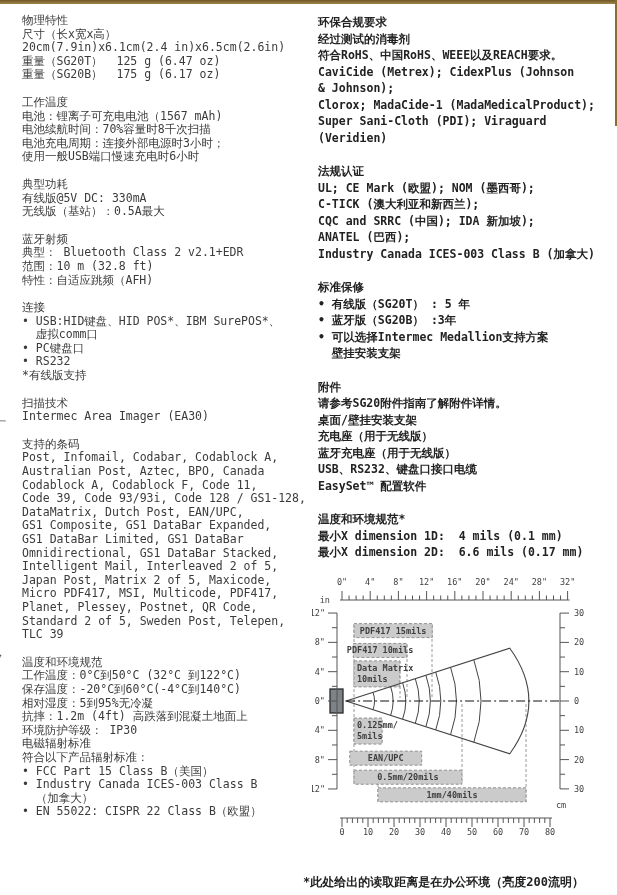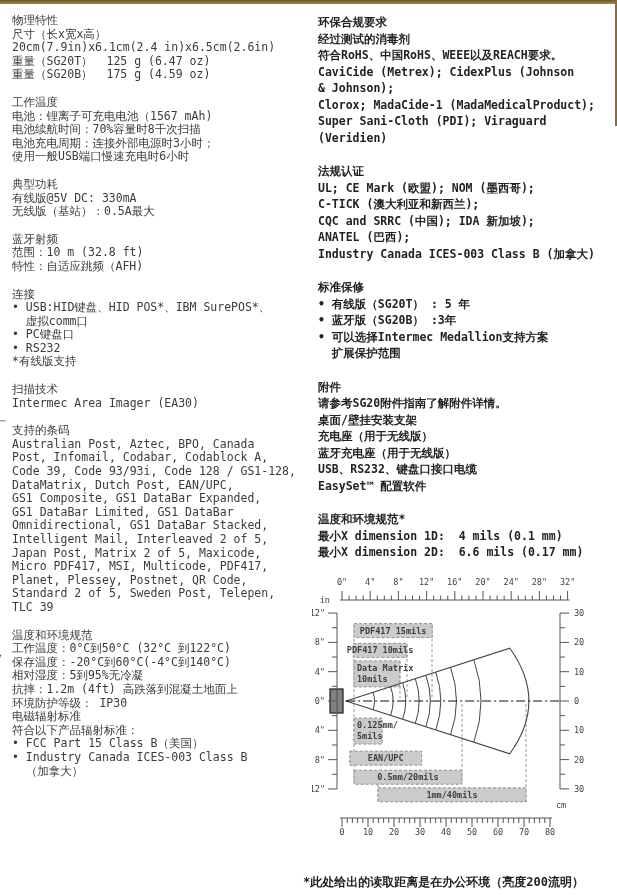--- a/index.html
+++ b/index.html
@@ -2,21 +2,21 @@
 <html><head>
 <meta charset="utf-8">
 <style>
   html,body{margin:0;padding:0;background:#ffffff;}
   .page{position:relative;width:617px;height:895px;background:#ffffff;overflow:hidden;
         font-family:"DejaVu Sans Mono","Liberation Mono",monospace;}
   .topbar{position:absolute;left:0;top:0;width:617px;height:4px;
           background:linear-gradient(180deg,#6f5826,#a2854a);}
   .rightbar{position:absolute;right:0;top:0;width:2px;height:126px;background:#8a6d35;}
   .col{position:absolute;top:14px;}
-  #left-col{left:12px;width:292px;font-size:11.5px;line-height:13.6px;color:#3b3b3b;font-weight:400;}
+  #left-col{left:22px;width:292px;font-size:11.5px;line-height:13.6px;color:#3b3b3b;font-weight:400;}
   #right-col{left:318px;width:298px;font-size:11.5px;line-height:16.5px;color:#222222;font-weight:700;}
   #left-col .section{margin-bottom:14px;}
   #right-col .section{margin-bottom:17px;}
   .line{white-space:pre;}
   .frag{position:absolute;left:-5px;font-size:11px;color:#555;width:12px;overflow:hidden;}
   .chart-wrap{position:absolute;left:312px;top:572px;width:300px;height:272px;}
   .footnote{position:absolute;left:303px;top:840px;font-size:12px;font-weight:700;
             color:#222222;line-height:17px;white-space:pre;}
 </style>
 </head>
@@ -32,55 +32,57 @@
       <div class="frag" style="top: 418px;">厂</div>
       <div class="frag" style="top: 645px;">，</div>
     </div>
 
   <div id="left-col" class="col">
       <div class="section">
         <div class="line">物理特性</div>
         <div class="line">尺寸（长x宽x高）</div>
         <div class="line">20cm(7.9in)x6.1cm(2.4 in)x6.5cm(2.6in)</div>
         <div class="line">重量（SG20T）  125 g (6.47 oz)</div>
-        <div class="line">重量（SG20B）  175 g (4.59 oz)</div>
+        <div class="line">重量（SG20B）  175 g (6.17 oz)</div>
       </div>
       <div class="section">
         <div class="line">工作温度</div>
         <div class="line">电池：锂离子可充电电池（1567 mAh)</div>
         <div class="line">电池续航时间：70%容量时8千次扫描</div>
         <div class="line">电池充电周期：连接外部电源时3小时；</div>
         <div class="line">使用一般USB端口慢速充电时6小时</div>
       </div>
       <div class="section">
         <div class="line">典型功耗</div>
         <div class="line">有线版@5V DC: 330mA</div>
         <div class="line">无线版（基站）：0.5A最大</div>
       </div>
       <div class="section">
         <div class="line">蓝牙射频</div>
+        <div class="line">典型： Bluetooth Class 2 v2.1+EDR</div>
         <div class="line">范围：10 m (32.8 ft)</div>
         <div class="line">特性：自适应跳频（AFH)</div>
       </div>
       <div class="section">
         <div class="line">连接</div>
         <div class="line">• USB:HID键盘、HID POS*、IBM SurePOS*、</div>
         <div class="line">  虚拟comm口</div>
         <div class="line">• PC键盘口</div>
         <div class="line">• RS232</div>
         <div class="line">*有线版支持</div>
       </div>
       <div class="section">
         <div class="line">扫描技术</div>
         <div class="line">Intermec Area Imager (EA30)</div>
       </div>
       <div class="section">
         <div class="line">支持的条码</div>
+        <div class="line">Post, Infomail, Codabar, Codablock A,</div>
         <div class="line">Australian Post, Aztec, BPO, Canada</div>
-        <div class="line">Post, Infomail, Codabar, Codablock A,</div>
+        <div class="line">Codablock A, Codablock F, Code 11,</div>
         <div class="line">Code 39, Code 93/93i, Code 128 / GS1-128,</div>
         <div class="line">DataMatrix, Dutch Post, EAN/UPC,</div>
         <div class="line">GS1 Composite, GS1 DataBar Expanded,</div>
         <div class="line">GS1 DataBar Limited, GS1 DataBar</div>
         <div class="line">Omnidirectional, GS1 DataBar Stacked,</div>
         <div class="line">Intelligent Mail, Interleaved 2 of 5,</div>
         <div class="line">Japan Post, Matrix 2 of 5, Maxicode,</div>
         <div class="line">Micro PDF417, MSI, Multicode, PDF417,</div>
         <div class="line">Planet, Plessey, Postnet, QR Code,</div>
         <div class="line">Standard 2 of 5, Sweden Post, Telepen,</div>
@@ -91,20 +93,21 @@
         <div class="line">工作温度：0°C到50°C (32°C 到122°C)</div>
         <div class="line">保存温度：-20°C到60°C(-4°C到140°C)</div>
         <div class="line">相对湿度：5到95%无冷凝</div>
         <div class="line">抗摔：1.2m (4ft) 高跌落到混凝土地面上</div>
         <div class="line">环境防护等级： IP30</div>
         <div class="line">电磁辐射标准</div>
         <div class="line">符合以下产品辐射标准：</div>
         <div class="line">• FCC Part 15 Class B（美国）</div>
         <div class="line">• Industry Canada ICES-003 Class B</div>
         <div class="line">  （加拿大）</div>
+        <div class="line">• EN 55022: CISPR 22 Class B（欧盟）</div>
       </div>
     </div>
   <div id="right-col" class="col">
       <div class="section">
         <div class="line">环保合规要求</div>
         <div class="line">经过测试的消毒剂</div>
         <div class="line">符合RoHS、中国RoHS、WEEE以及REACH要求。</div>
         <div class="line">CaviCide (Metrex); CidexPlus (Johnson</div>
         <div class="line">&amp; Johnson);</div>
         <div class="line">Clorox; MadaCide-1 (MadaMedicalProduct);</div>
@@ -117,21 +120,21 @@
         <div class="line">C-TICK (澳大利亚和新西兰);</div>
         <div class="line">CQC and SRRC (中国); IDA 新加坡);</div>
         <div class="line">ANATEL (巴西);</div>
         <div class="line">Industry Canada ICES-003 Class B (加拿大)</div>
       </div>
       <div class="section">
         <div class="line">标准保修</div>
         <div class="line">• 有线版（SG20T） : 5 年</div>
         <div class="line">• 蓝牙版（SG20B） :3年</div>
         <div class="line">• 可以选择Intermec Medallion支持方案</div>
-        <div class="line">  扩展保护范围</div>
+        <div class="line">  壁挂安装支架</div>
       </div>
       <div class="section">
         <div class="line">附件</div>
         <div class="line">请参考SG20附件指南了解附件详情。</div>
         <div class="line">桌面/壁挂安装支架</div>
         <div class="line">充电座（用于无线版）</div>
         <div class="line">蓝牙充电座（用于无线版）</div>
         <div class="line">USB、RS232、键盘口接口电缆</div>
         <div class="line">EasySet™ 配置软件</div>
       </div>

